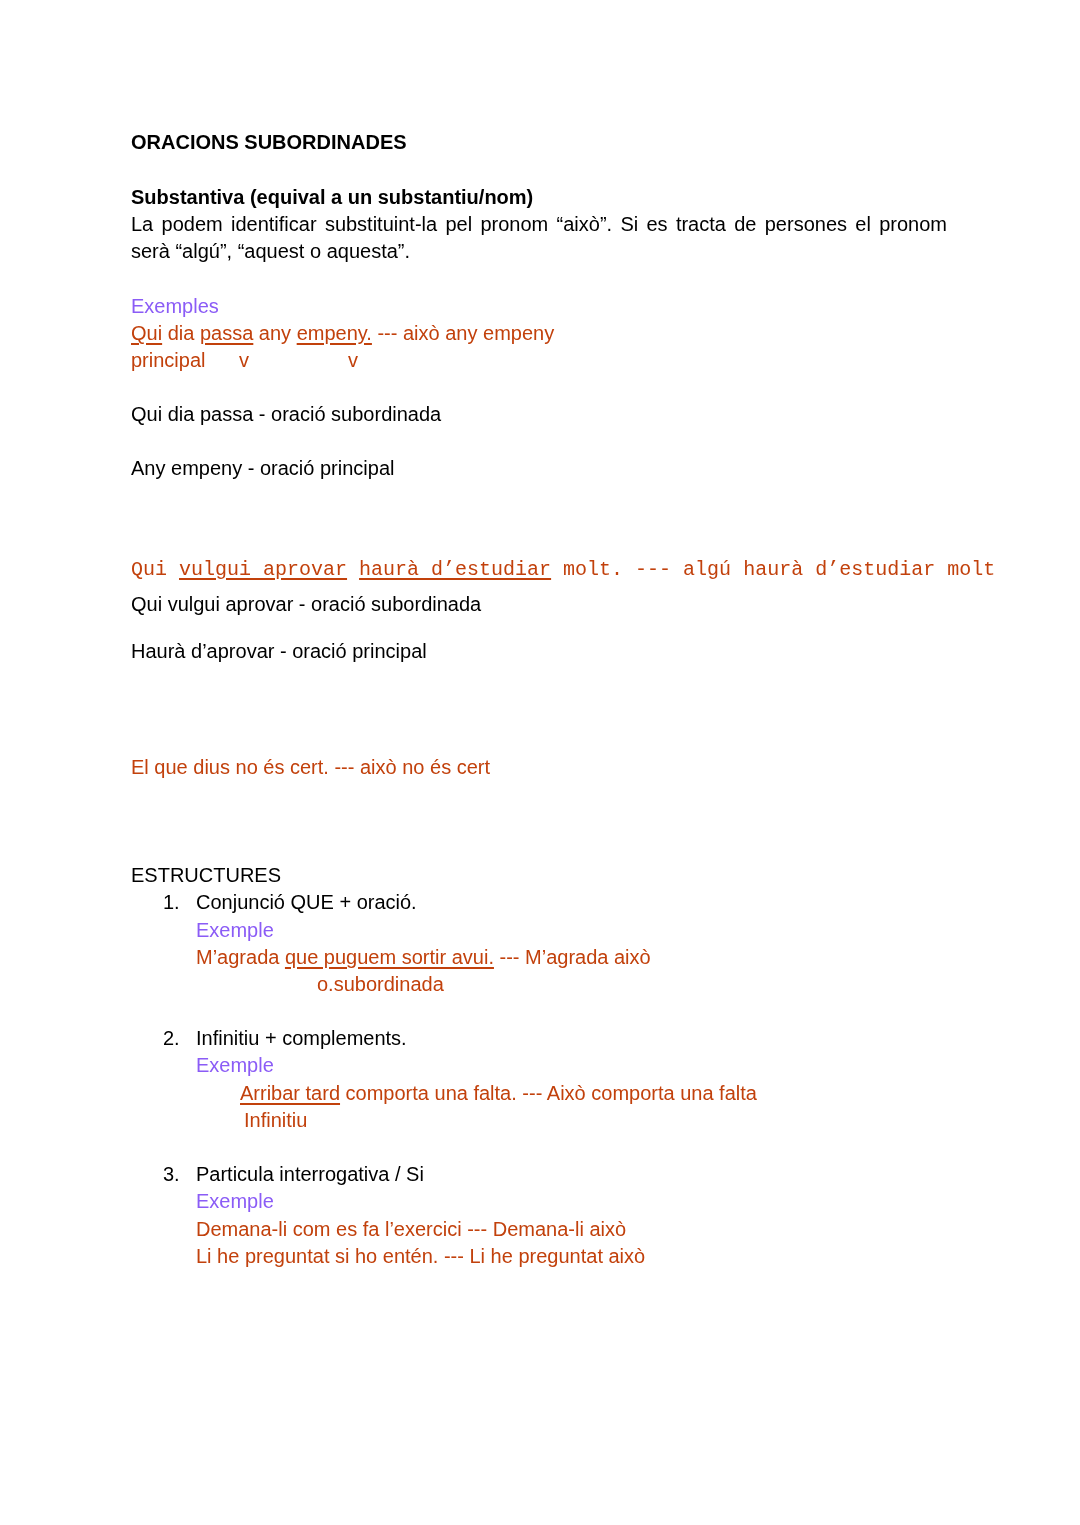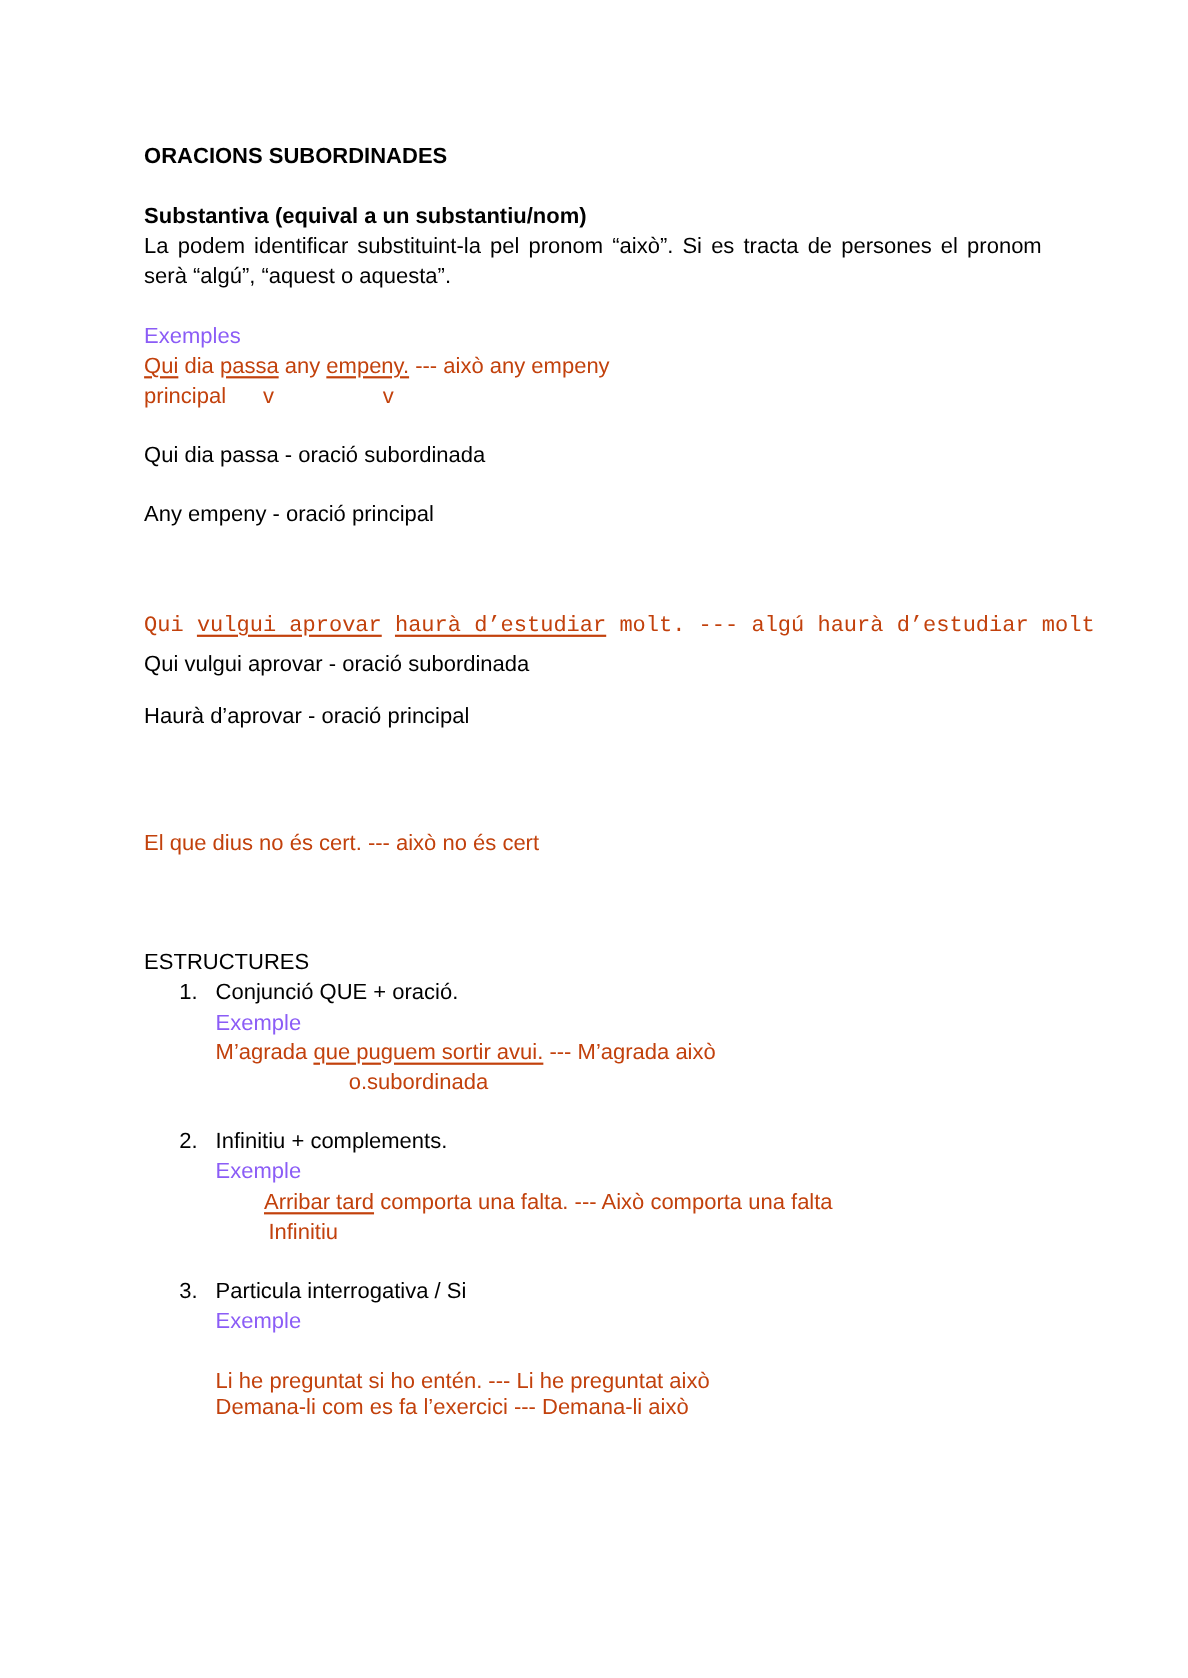--- a/index.html
+++ b/index.html
@@ -57,14 +57,14 @@
 <div class="line red" style="top:1052px; left:196px;">Exemple</div>
 <div class="line blue" style="top:1080px; left:196px;margin-left:44px;">
   <span class="u">Arribar tard</span><span> comporta una falta. --- Això comporta una falta</span>
 </div>
 <div class="line blue" style="top:1107px; left:212px;margin-left:32px;">Infinitiu</div>
 
 <div class="line" style="top:1161px; left:163px;">
   <span class="num">3.</span><span>Particula interrogativa / Si</span>
 </div>
 <div class="line red" style="top:1188px; left:196px;">Exemple</div>
-<div class="line blue" style="top:1266px; left:196px;">Demana-li com es fa l’exercici --- Demana-li això</div>
+<div class="line blue" style="top:1216px; left:196px;">Demana-li com es fa l’exercici --- Demana-li això</div>
 <div class="line blue" style="top:1243px; left:196px;text-align:right;">Li he preguntat si ho entén. --- Li he preguntat això</div>
 
 </body></html>

